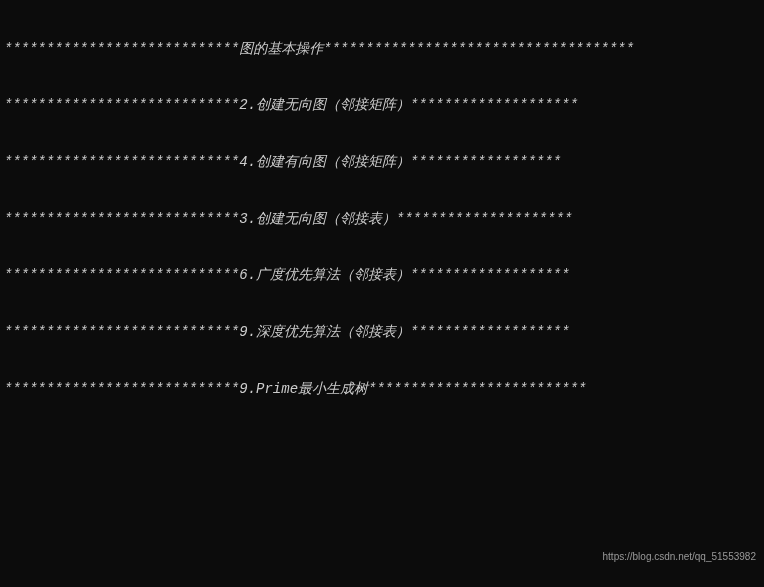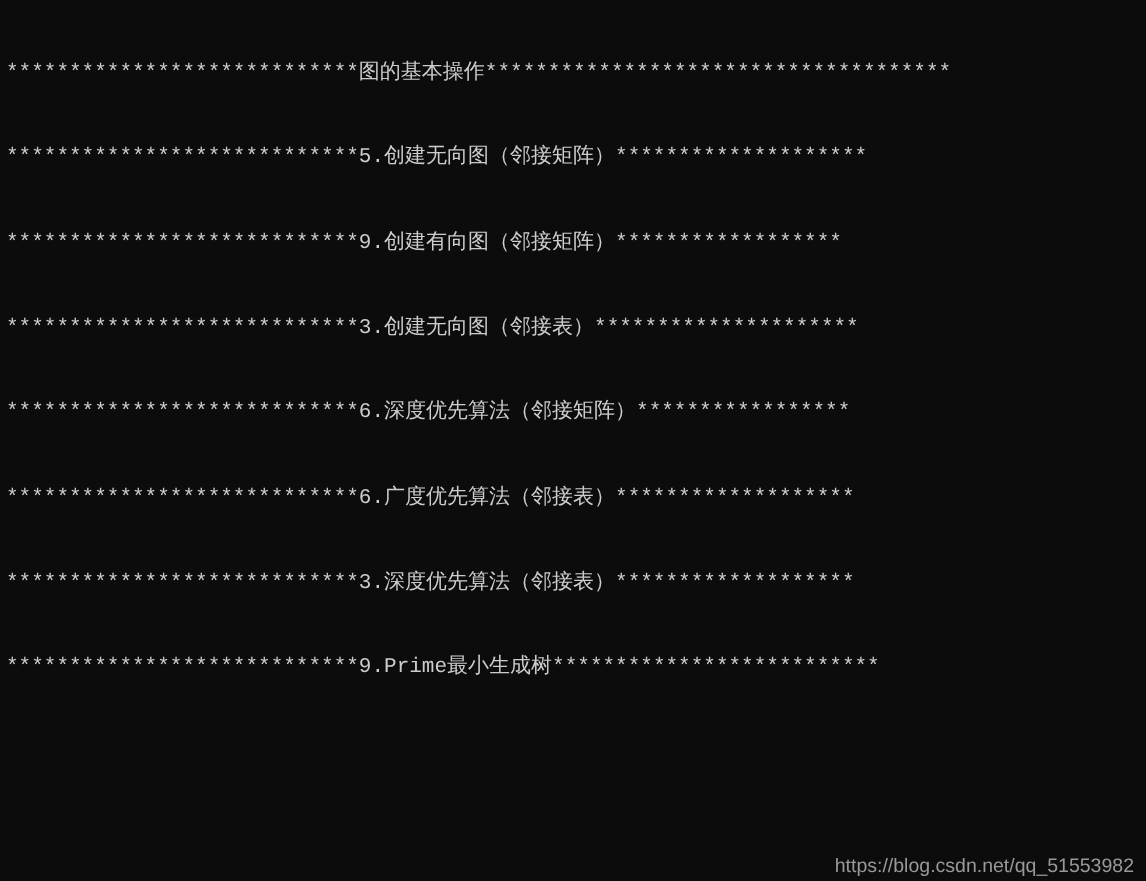--- a/index.html
+++ b/index.html
@@ -19,41 +19,41 @@
       position: relative;
       padding: 2px 4px;
     }
     .terminal {
       white-space: pre;
       letter-spacing: 0;
     }
     .line {
       display: block;
       white-space: pre;
+      font-style: italic;
     }
     .watermark {
       position: absolute;
-      bottom: 1px;
+      bottom: 24px;
       right: 8px;
       color: #999999;
-      font-size: 13px;
+      font-size: 10px;
       font-family: Arial, sans-serif;
     }
   </style>
 </head>
 <body>
 
 <div class="terminal">
   <span class="line">****************************图的基本操作*************************************</span>
-  <span class="line">****************************5.创建无向图（邻接矩阵）********************</span>
-  <span class="line">****************************9.创建有向图（邻接矩阵）******************</span>
+  <span class="line">****************************2.创建无向图（邻接矩阵）********************</span>
+  <span class="line">****************************4.创建有向图（邻接矩阵）******************</span>
   <span class="line">****************************3.创建无向图（邻接表）*********************</span>
-  <span class="line">****************************6.深度优先算法（邻接矩阵）*****************</span>
   <span class="line">****************************6.广度优先算法（邻接表）*******************</span>
-  <span class="line">****************************3.深度优先算法（邻接表）*******************</span>
+  <span class="line">****************************9.深度优先算法（邻接表）*******************</span>
   <span class="line">****************************9.Prime最小生成树**************************</span>
   
   
   
   
   
   
   
   
   

